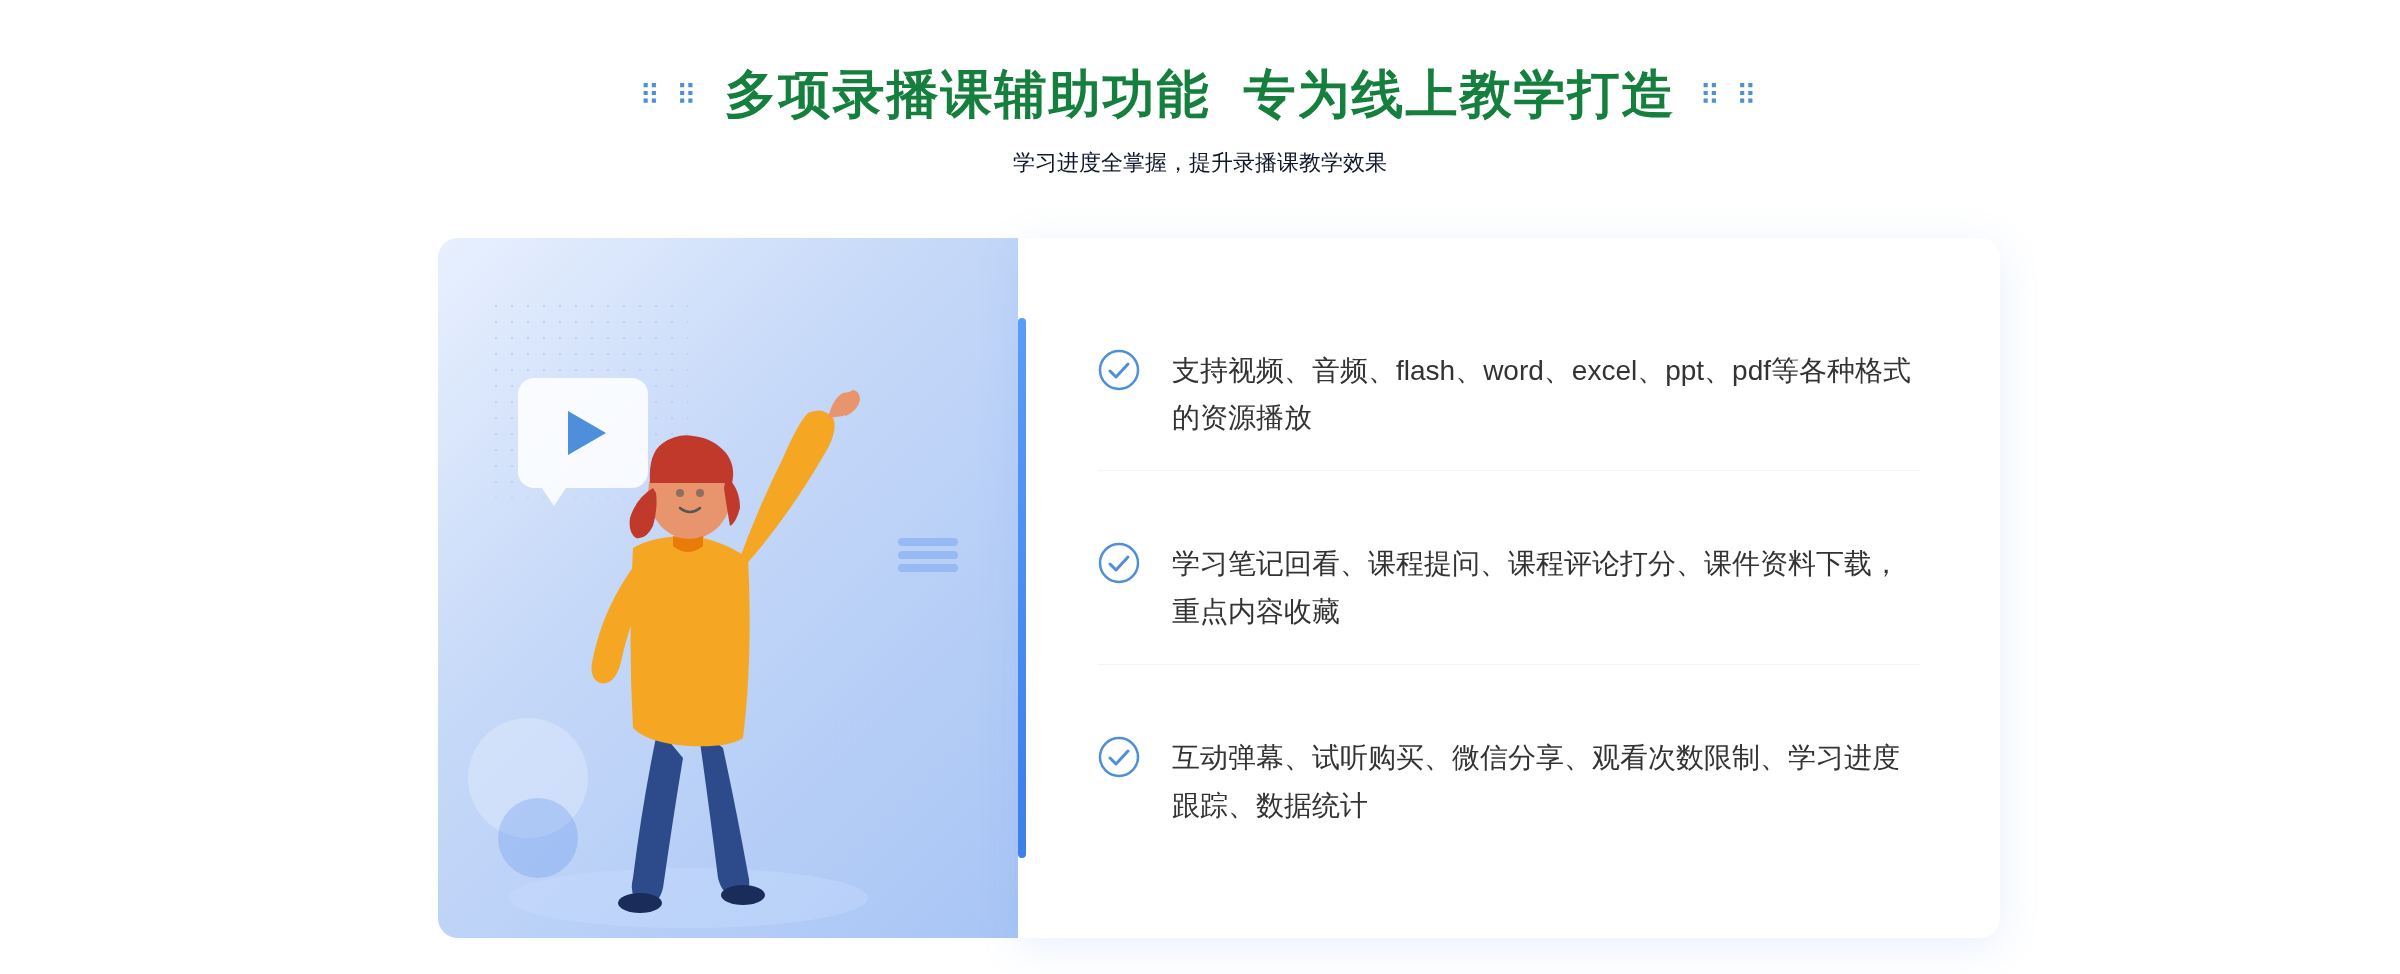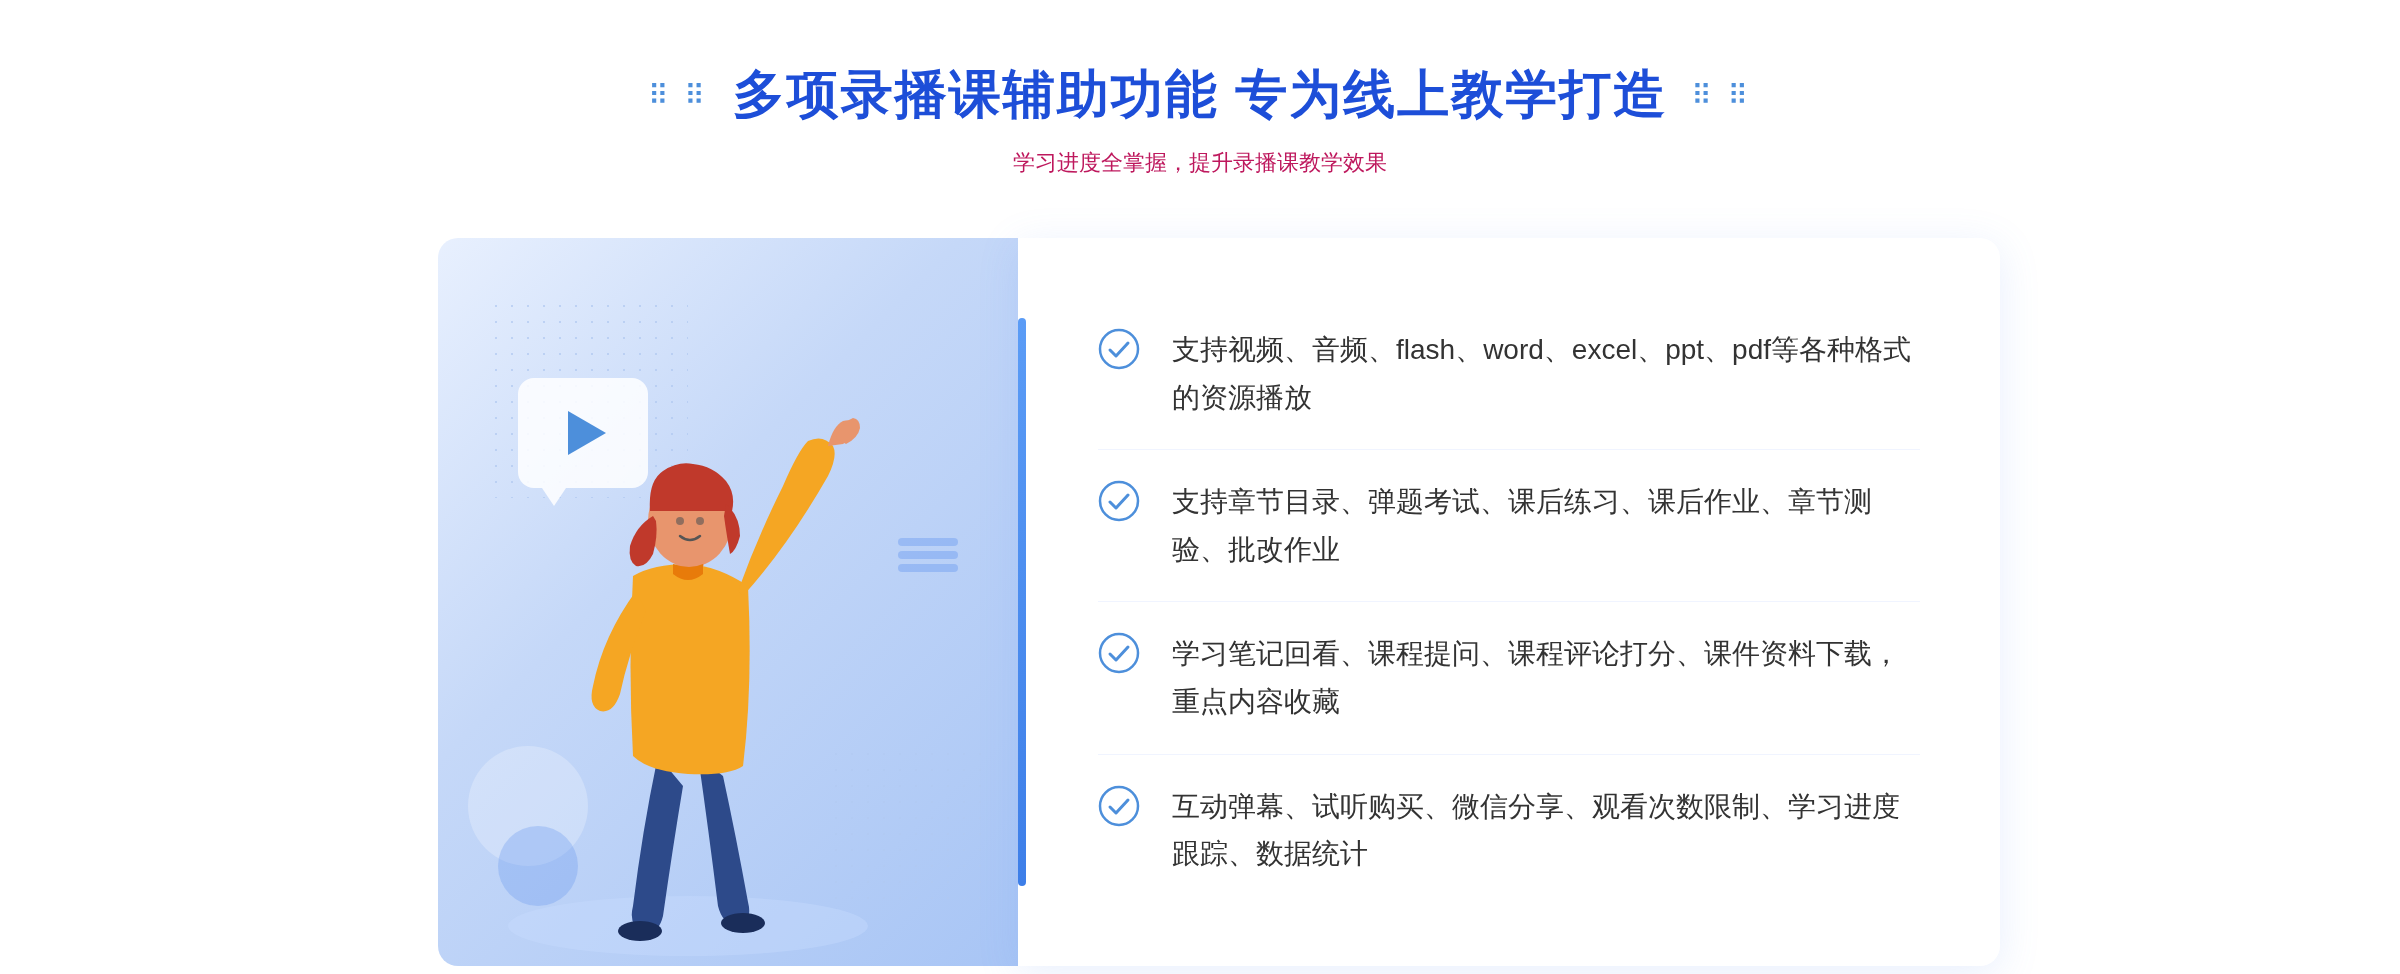--- a/index.html
+++ b/index.html
@@ -40,27 +40,28 @@
 
     .dots-icon {
       color: #4d8fdb;
       font-size: 28px;
       letter-spacing: 4px;
     }
 
     .header-title {
       font-size: 52px;
       font-weight: 700;
-      color: #1d4ed8;
+      color: #15803d;
       letter-spacing: 2px;
+      font-family: Liberation Mono, monospace;
     }
 
     .header-subtitle {
       font-size: 22px;
-      color: #be185d;
+      color: #0f172a;
       margin-top: 18px;
       font-weight: 400;
     }
 
     
     .main-content {
       display: flex;
       align-items: stretch;
       width: 1600px;
       min-height: 700px;
@@ -325,29 +326,20 @@
       <div class="feature-item">
         <div class="check-icon">
           <svg viewBox="0 0 42 42" xmlns="http://www.w3.org/2000/svg">
             <circle cx="21" cy="21" r="19" stroke="#4d8fdb" stroke-width="2.5" fill="none"></circle>
             <polyline points="12,22 18,28 30,15" stroke="#4d8fdb" stroke-width="3" fill="none" stroke-linecap="round" stroke-linejoin="round"></polyline>
           </svg>
         </div>
         <span class="feature-text">支持视频、音频、flash、word、excel、ppt、pdf等各种格式的资源播放</span>
       </div>
 
-      <div class="feature-item">
-        <div class="check-icon">
-          <svg viewBox="0 0 42 42" xmlns="http://www.w3.org/2000/svg">
-            <circle cx="21" cy="21" r="19" stroke="#4d8fdb" stroke-width="2.5" fill="none"></circle>
-            <polyline points="12,22 18,28 30,15" stroke="#4d8fdb" stroke-width="3" fill="none" stroke-linecap="round" stroke-linejoin="round"></polyline>
-          </svg>
-        </div>
-        <span class="feature-text">支持章节目录、弹题考试、课后练习、课后作业、章节测验、批改作业</span>
-      </div>
 
       <div class="feature-item">
         <div class="check-icon">
           <svg viewBox="0 0 42 42" xmlns="http://www.w3.org/2000/svg">
             <circle cx="21" cy="21" r="19" stroke="#4d8fdb" stroke-width="2.5" fill="none"></circle>
             <polyline points="12,22 18,28 30,15" stroke="#4d8fdb" stroke-width="3" fill="none" stroke-linecap="round" stroke-linejoin="round"></polyline>
           </svg>
         </div>
         <span class="feature-text">学习笔记回看、课程提问、课程评论打分、课件资料下载，重点内容收藏</span>
       </div>

